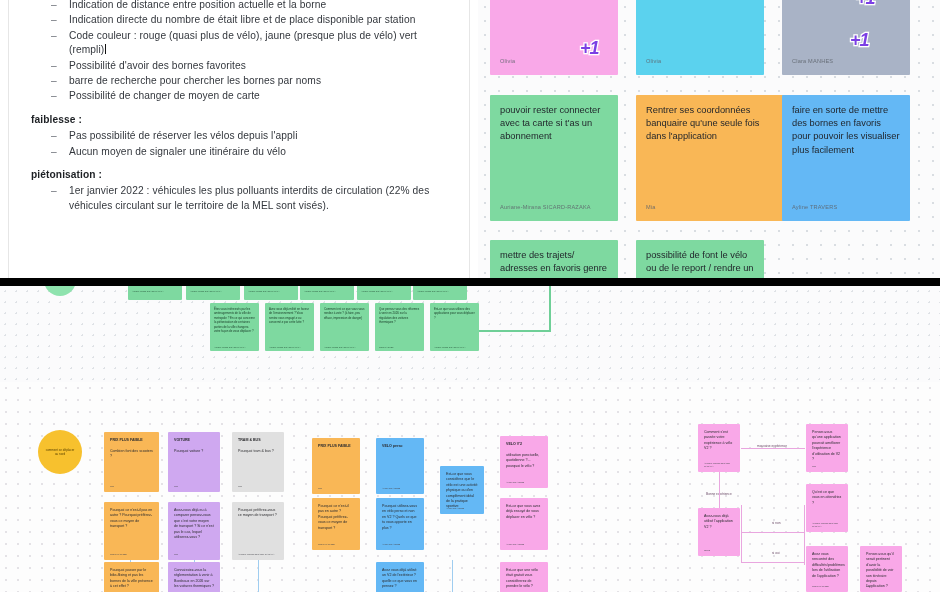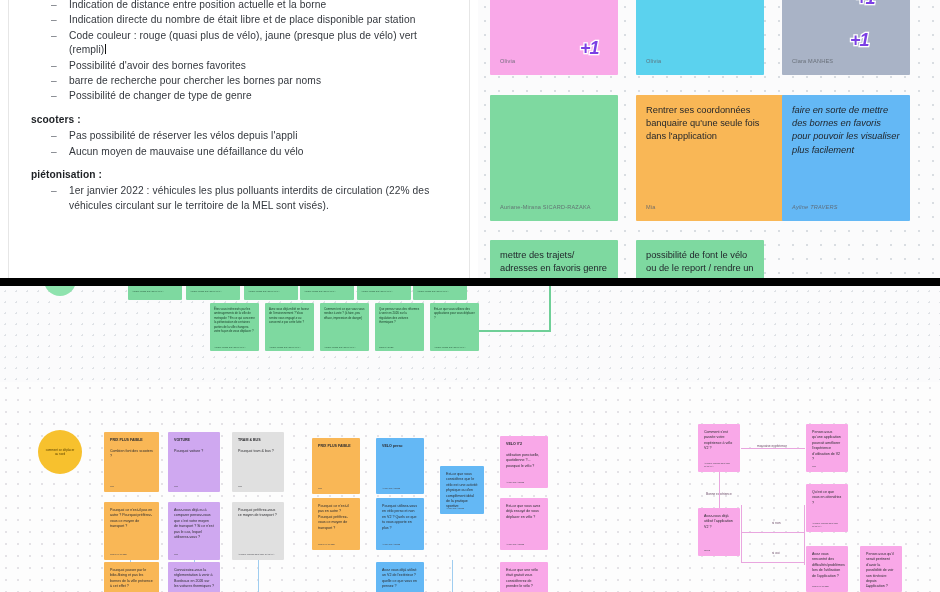--- a/index.html
+++ b/index.html
@@ -85,27 +85,27 @@
     <div class="doc-pane">
       <div class="doc-page">
         <div class="doc-body">
 
           <ul class="doc-list">
             <li><span>Indication de distance entre position actuelle et la borne</span></li>
             <li><span>Indication directe du nombre de était libre et de place disponible par station</span></li>
             <li><span>Code couleur :  rouge (quasi plus de vélo), jaune (presque plus de vélo) vert (rempli)</span><span class="caret"></span></li>
             <li><span>Possibilité d'avoir des bornes favorites</span></li>
             <li><span>barre de recherche pour chercher les bornes par noms</span></li>
-            <li><span>Possibilité de changer de type de genre</span></li>
+            <li><span>Possibilité de changer de moyen de carte</span></li>
           </ul>
 
-          <div class="doc-h">scooters :</div>
+          <div class="doc-h">faiblesse :</div>
           <ul class="doc-list">
             <li><span> Pas possibilité de réserver les vélos depuis l'appli</span></li>
-            <li><span>Aucun moyen de mauvaise une défaillance du vélo</span></li>
+            <li><span>Aucun moyen de signaler une itinéraire du vélo</span></li>
           </ul>
 
           <div class="doc-h">piétonisation :</div>
           <ul class="doc-list">
             <li><span>1er janvier 2022 : véhicules les plus polluants interdits de circulation (22% des véhicules circulant sur le territoire de la MEL sont visés).</span></li>
           </ul>
         </div>
       </div>
     </div>
 
@@ -117,27 +117,28 @@
         <div class="plus1" style="left: 102px; top: 38px;">+1</div>
         <div class="note" style="left: 158px; top: -70px; width: 128px; height: 145px; background: rgb(91, 210, 238);">
           <span class="nauthor">Olivia</span>
         </div>
         <div class="note" style="left: 304px; top: -70px; width: 128px; height: 145px; background: rgb(169, 179, 198);">
           <span class="ntext"></span>
           <span class="nauthor">Clara MANHES</span>
         </div>
         <div class="plus1" style="left: 372px; top: 30px;">+1</div>
         <div class="note" style="left: 12px; top: 95px; width: 128px; height: 126px; background: rgb(126, 217, 160);">
+          <span class="ntext">pouvoir rester connecter avec ta carte si t'as un abonnement</span>
           <span class="nauthor">Auriane-Mirana SICARD-RAZAKA</span>
         </div>
         <div class="note" style="left: 158px; top: 95px; width: 154px; height: 126px; background: rgb(249, 183, 86);">
           <span class="ntext">Rentrer ses coordonnées banquaire qu'une seule fois dans l'application</span>
           <span class="nauthor">Mia</span>
         </div>
-        <div class="note" style="left: 304px; top: 95px; width: 128px; height: 126px; background: rgb(100, 184, 245); font-style: italic;">
+        <div class="note" style="left: 304px; top: 95px; width: 128px; height: 126px; background: rgb(100, 184, 245);">
           <span class="ntext">faire en sorte de mettre des bornes en favoris pour pouvoir les visualiser plus facilement</span>
           <span class="nauthor">Ayline TRAVERS</span>
         </div>
         <div class="note" style="left: 12px; top: 240px; width: 128px; height: 126px; background: rgb(126, 217, 160);">
           <span class="ntext">mettre des trajets/ adresses en favoris genre</span>
         </div>
         <div class="note" style="left: 158px; top: 240px; width: 128px; height: 126px; background: rgb(126, 217, 160);">
           <span class="ntext">possibilité de font le vélo ou de le report / rendre un</span>
         </div>
         <div class="plus1" style="left: 378px; top: -12px;">+1</div>

